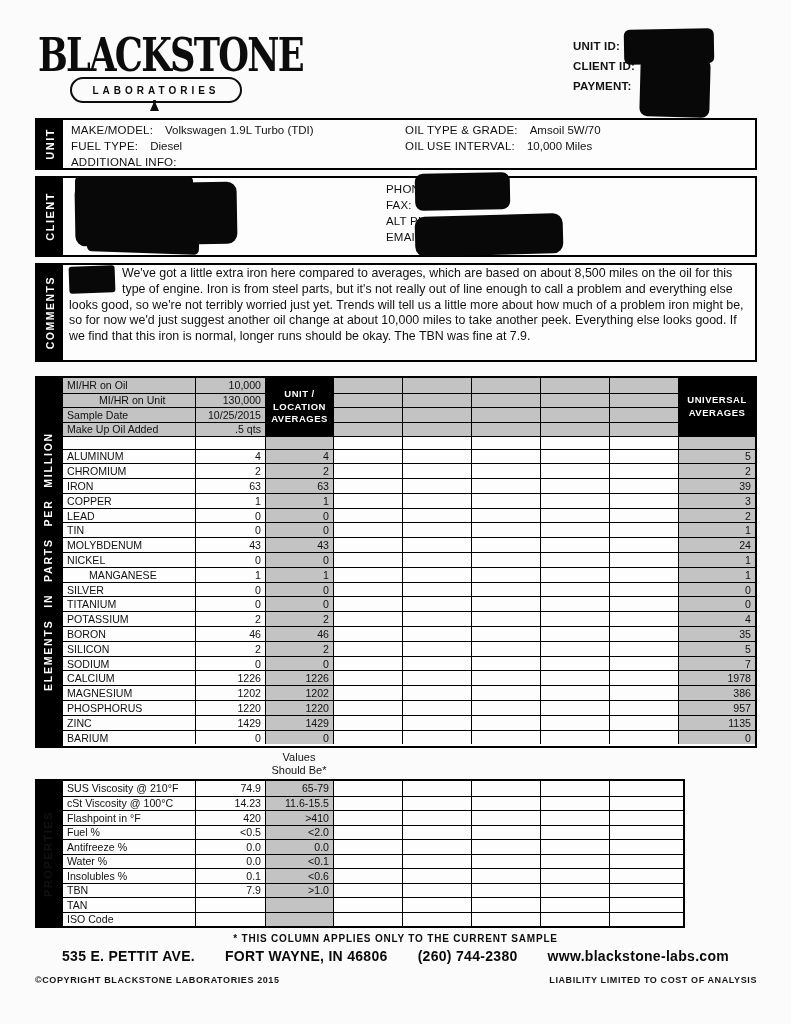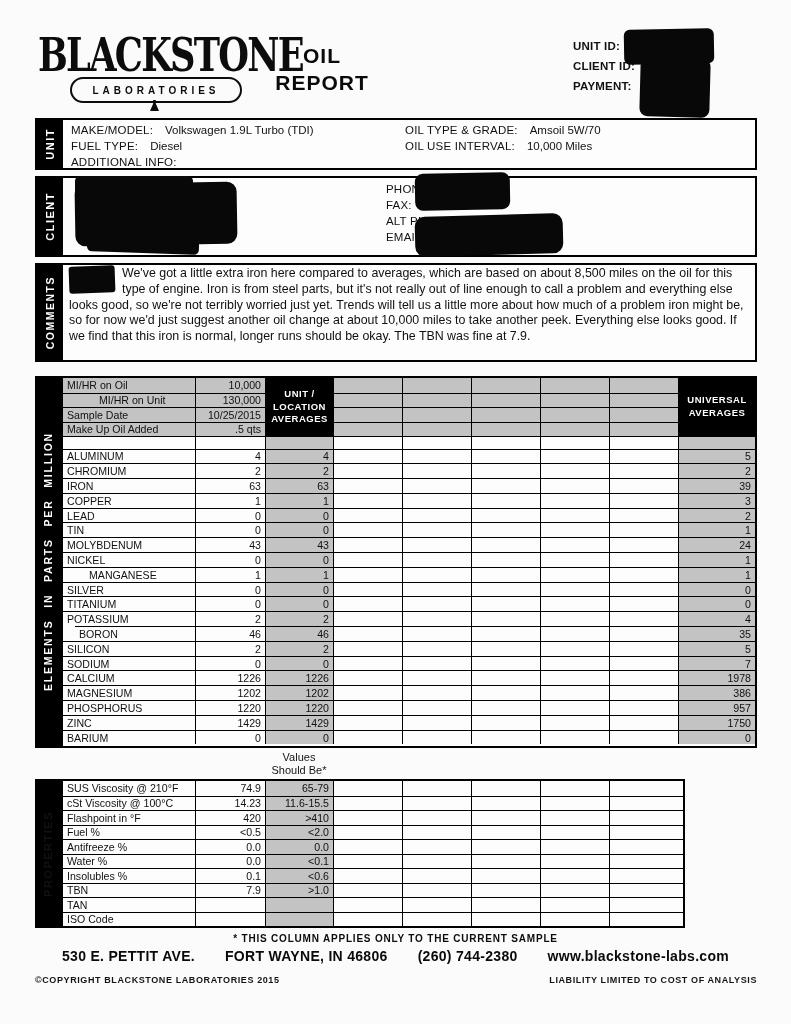--- a/index.html
+++ b/index.html
@@ -63,24 +63,20 @@
 <div class="page">
 
   <div class="abs" style="left:38px;top:28px;width:212px;height:88px;">
     <div class="logo-name">BLACKSTONE</div>
     <div class="logo-oval abs" style="left:32px;top:49px;width:168px;height:22px;">
       <span>LABORATORIES</span>
     </div>
     <div class="logo-flask abs" style="left:112px;top:72px;"></div>
   </div>
 
-  <div class="report-title abs" style="left:262px;top:42px;width:120px;">
-    <div>OIL</div>
-    <div>REPORT</div>
-  </div>
 
   <div id="hdr-right" class="abs" style="left:573px;top:40px;">
       <div class="hrow">
         <span class="hl">UNIT ID:</span>
       </div>
       <div class="hrow">
         <span class="hl">CLIENT ID:</span>
       </div>
       <div class="hrow">
         <span class="hl">PAYMENT:</span>
@@ -299,21 +295,21 @@
       <div class="cell gray val bl bt" style="grid-area: 16 / 9;">0</div>
       <div class="cell lab bt" style="grid-area: 17 / 1;">POTASSIUM</div>
       <div class="cell val bl bt" style="grid-area: 17 / 2;">2</div>
       <div class="cell gray val bl bt" style="grid-area: 17 / 3;">2</div>
       <div class="cell bl bt" style="grid-area: 17 / 4;"></div>
       <div class="cell bl bt" style="grid-area: 17 / 5;"></div>
       <div class="cell bl bt" style="grid-area: 17 / 6;"></div>
       <div class="cell bl bt" style="grid-area: 17 / 7;"></div>
       <div class="cell bl bt" style="grid-area: 17 / 8;"></div>
       <div class="cell gray val bl bt" style="grid-area: 17 / 9;">4</div>
-      <div class="cell lab bt" style="grid-area: 18 / 1; margin-left: 12px;">BORON</div>
+      <div class="cell lab bt" style="grid-area: 18 / 1;">BORON</div>
       <div class="cell val bl bt" style="grid-area: 18 / 2;">46</div>
       <div class="cell gray val bl bt" style="grid-area: 18 / 3;">46</div>
       <div class="cell bl bt" style="grid-area: 18 / 4;"></div>
       <div class="cell bl bt" style="grid-area: 18 / 5;"></div>
       <div class="cell bl bt" style="grid-area: 18 / 6;"></div>
       <div class="cell bl bt" style="grid-area: 18 / 7;"></div>
       <div class="cell bl bt" style="grid-area: 18 / 8;"></div>
       <div class="cell gray val bl bt" style="grid-area: 18 / 9;">35</div>
       <div class="cell lab bt" style="grid-area: 19 / 1;">SILICON</div>
       <div class="cell val bl bt" style="grid-area: 19 / 2;">2</div>
@@ -361,21 +357,21 @@
       <div class="cell bl bt" style="grid-area: 23 / 8;"></div>
       <div class="cell gray val bl bt" style="grid-area: 23 / 9;">957</div>
       <div class="cell lab bt" style="grid-area: 24 / 1;">ZINC</div>
       <div class="cell val bl bt" style="grid-area: 24 / 2;">1429</div>
       <div class="cell gray val bl bt" style="grid-area: 24 / 3;">1429</div>
       <div class="cell bl bt" style="grid-area: 24 / 4;"></div>
       <div class="cell bl bt" style="grid-area: 24 / 5;"></div>
       <div class="cell bl bt" style="grid-area: 24 / 6;"></div>
       <div class="cell bl bt" style="grid-area: 24 / 7;"></div>
       <div class="cell bl bt" style="grid-area: 24 / 8;"></div>
-      <div class="cell gray val bl bt" style="grid-area: 24 / 9;">1750</div>
+      <div class="cell gray val bl bt" style="grid-area: 24 / 9;">1135</div>
       <div class="cell lab bt" style="grid-area: 25 / 1;">BARIUM</div>
       <div class="cell val bl bt" style="grid-area: 25 / 2;">0</div>
       <div class="cell gray val bl bt" style="grid-area: 25 / 3;">0</div>
       <div class="cell bl bt" style="grid-area: 25 / 4;"></div>
       <div class="cell bl bt" style="grid-area: 25 / 5;"></div>
       <div class="cell bl bt" style="grid-area: 25 / 6;"></div>
       <div class="cell bl bt" style="grid-area: 25 / 7;"></div>
       <div class="cell bl bt" style="grid-area: 25 / 8;"></div>
       <div class="cell gray val bl bt" style="grid-area: 25 / 9;">0</div>
     </div>
@@ -469,21 +465,21 @@
       <div class="cell bl bt" style="grid-area: 10 / 4;"></div>
       <div class="cell bl bt" style="grid-area: 10 / 5;"></div>
       <div class="cell bl bt" style="grid-area: 10 / 6;"></div>
       <div class="cell bl bt" style="grid-area: 10 / 7;"></div>
       <div class="cell bl bt" style="grid-area: 10 / 8;"></div>
     </div>
 
   <div class="footnote abs" style="left:0;top:933px;width:791px;">* THIS COLUMN APPLIES ONLY TO THE CURRENT SAMPLE</div>
 
   <div class="address abs" style="left:0;top:948px;width:791px;">
-    <span>530 E. PETTIT AVE.</span>
+    <span>535 E. PETTIT AVE.</span>
     <span>FORT WAYNE, IN  46806</span>
     <span>(260) 744-2380</span>
     <span>www.blackstone-labs.com</span>
   </div>
 
   <div class="smallprint abs" style="left:35px;top:975px;">©COPYRIGHT BLACKSTONE LABORATORIES 2015</div>
   <div class="smallprint abs" style="right:34px;top:975px;">LIABILITY LIMITED TO COST OF ANALYSIS</div>
 
 </div>
 

